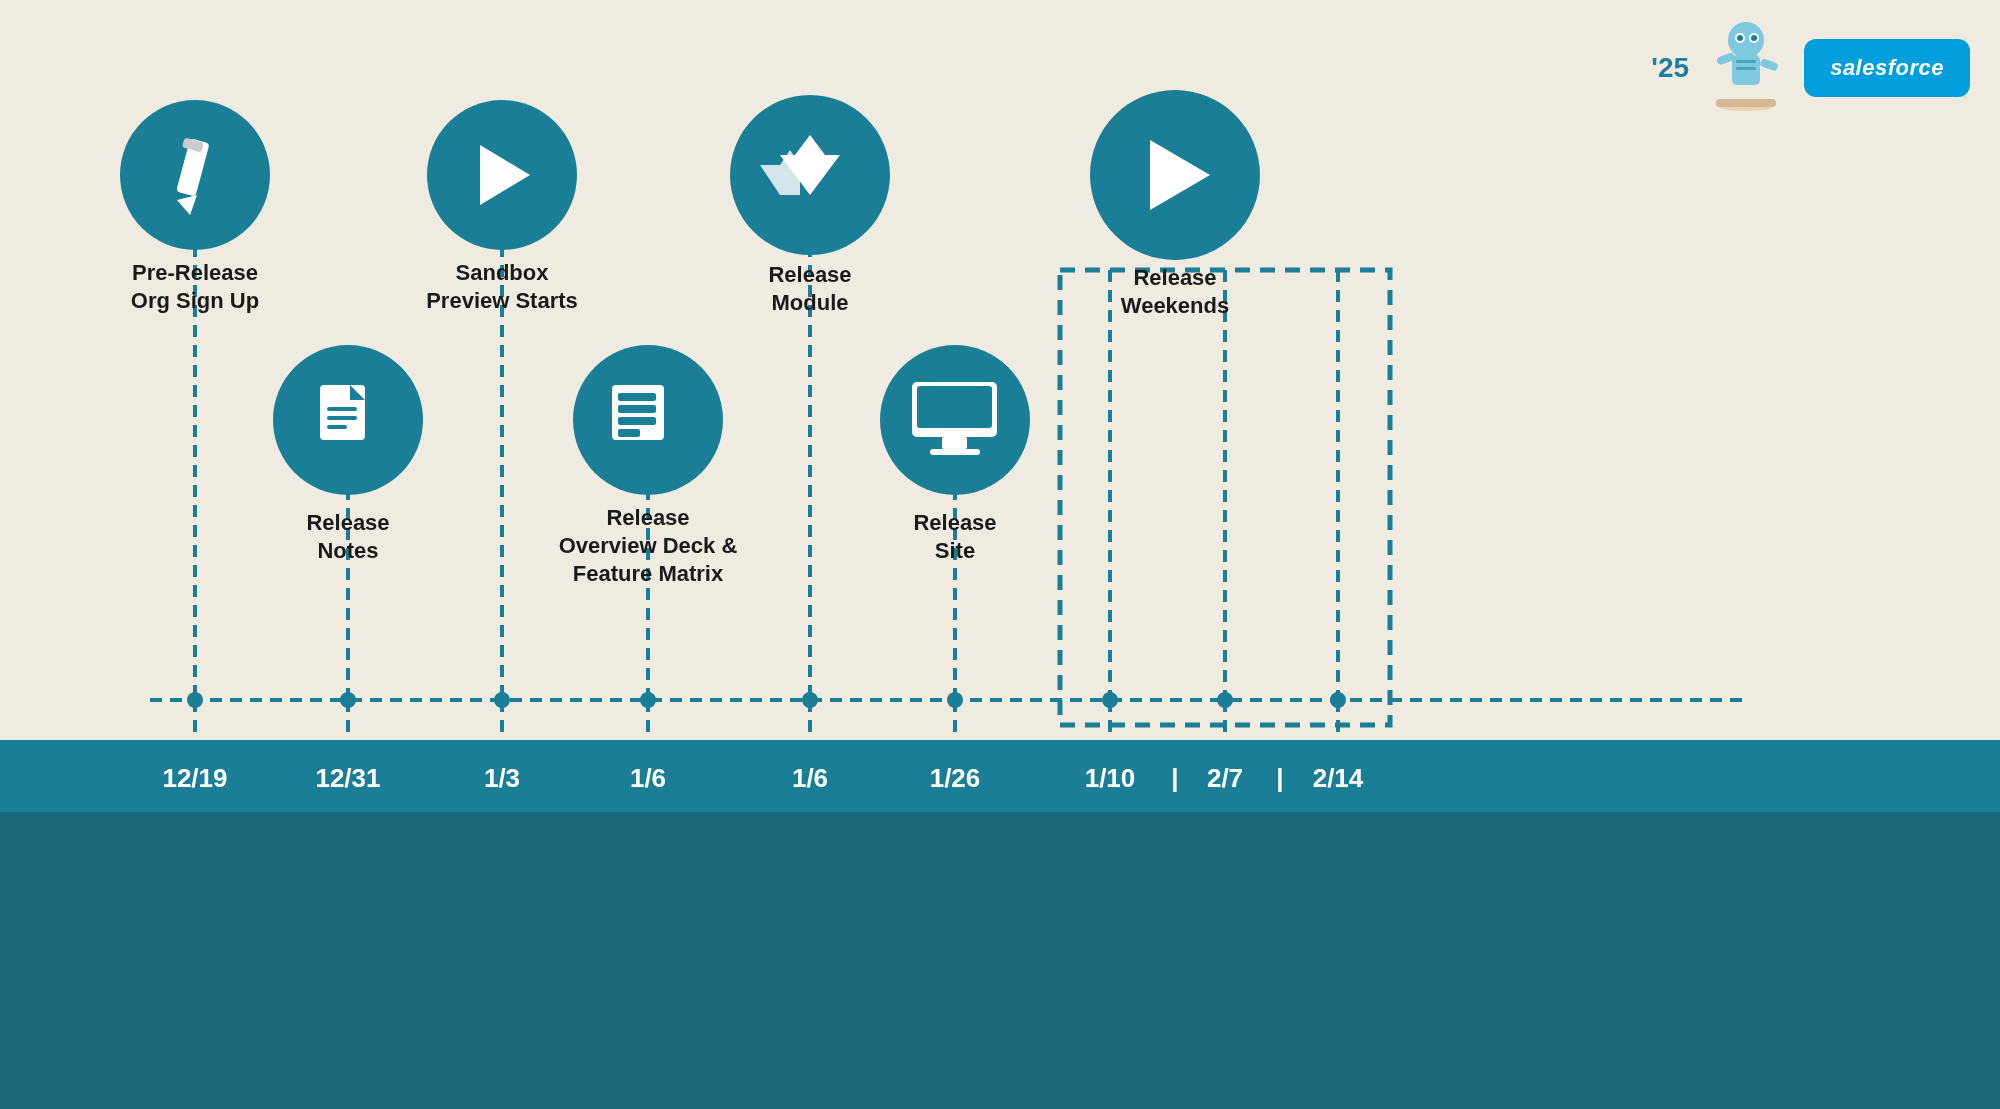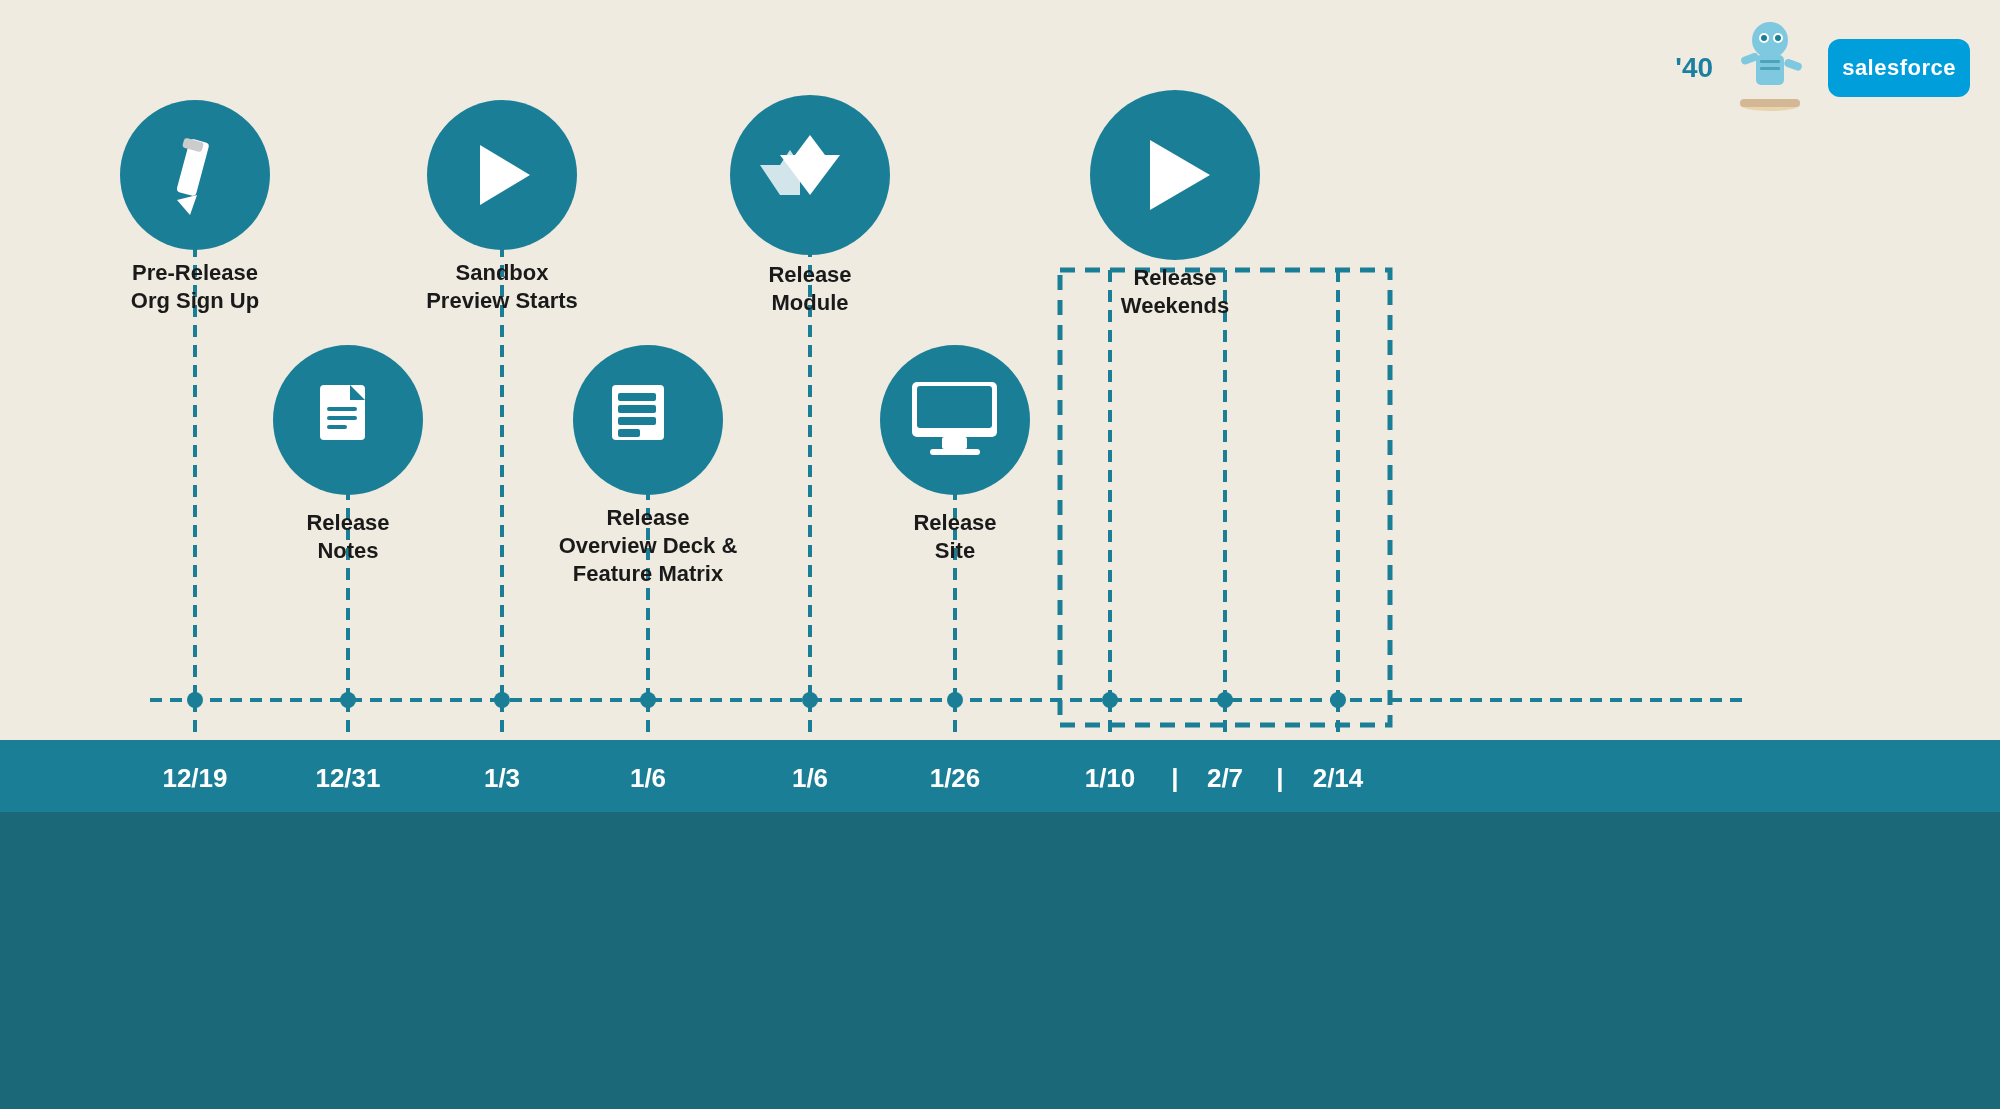--- a/index.html
+++ b/index.html
@@ -35,23 +35,24 @@
     .year-badge {
       font-size: 28px;
       font-weight: bold;
       color: #1a7fa0;
     }
     .salesforce-logo {
       background: #009edb;
       color: white;
       font-size: 22px;
       font-weight: bold;
-      padding: 16px 14px;
+      padding: 16px 26px;
       border-radius: 12px;
       letter-spacing: 0.5px;
+      font-style: italic;
     }
 
     
     .astro-svg {
       width: 85px;
       height: 95px;
     }
   </style>
 </head>
 <body>
@@ -73,21 +74,21 @@
 
     <polygon points="0,420 0,340 300,300 500,330 700,290 900,320 1100,280 1300,310 1500,275 1700,305 2000,270 2000,420" fill="#3a7a90" opacity="0.7"></polygon>
 
     <rect x="0" y="350" width="2000" height="70" fill="#1a7f96"></rect>
 
     <rect x="0" y="380" width="2000" height="40" fill="#1a6878"></rect>
   </svg>
 </div>
 
 <div class="branding">
-  <span class="year-badge">'40</span>
+  <span class="year-badge">'25</span>
 
   <svg class="astro-svg" viewBox="0 0 85 95" xmlns="http://www.w3.org/2000/svg">
 
     <circle cx="42" cy="20" r="18" fill="#7ec8e0"></circle>
     <rect x="28" y="35" width="28" height="30" rx="5" fill="#7ec8e0"></rect>
     <circle cx="36" cy="18" r="5" fill="white"></circle>
     <circle cx="50" cy="18" r="5" fill="white"></circle>
     <circle cx="36" cy="18" r="3" fill="#1a7f96"></circle>
     <circle cx="50" cy="18" r="3" fill="#1a7f96"></circle>
 

